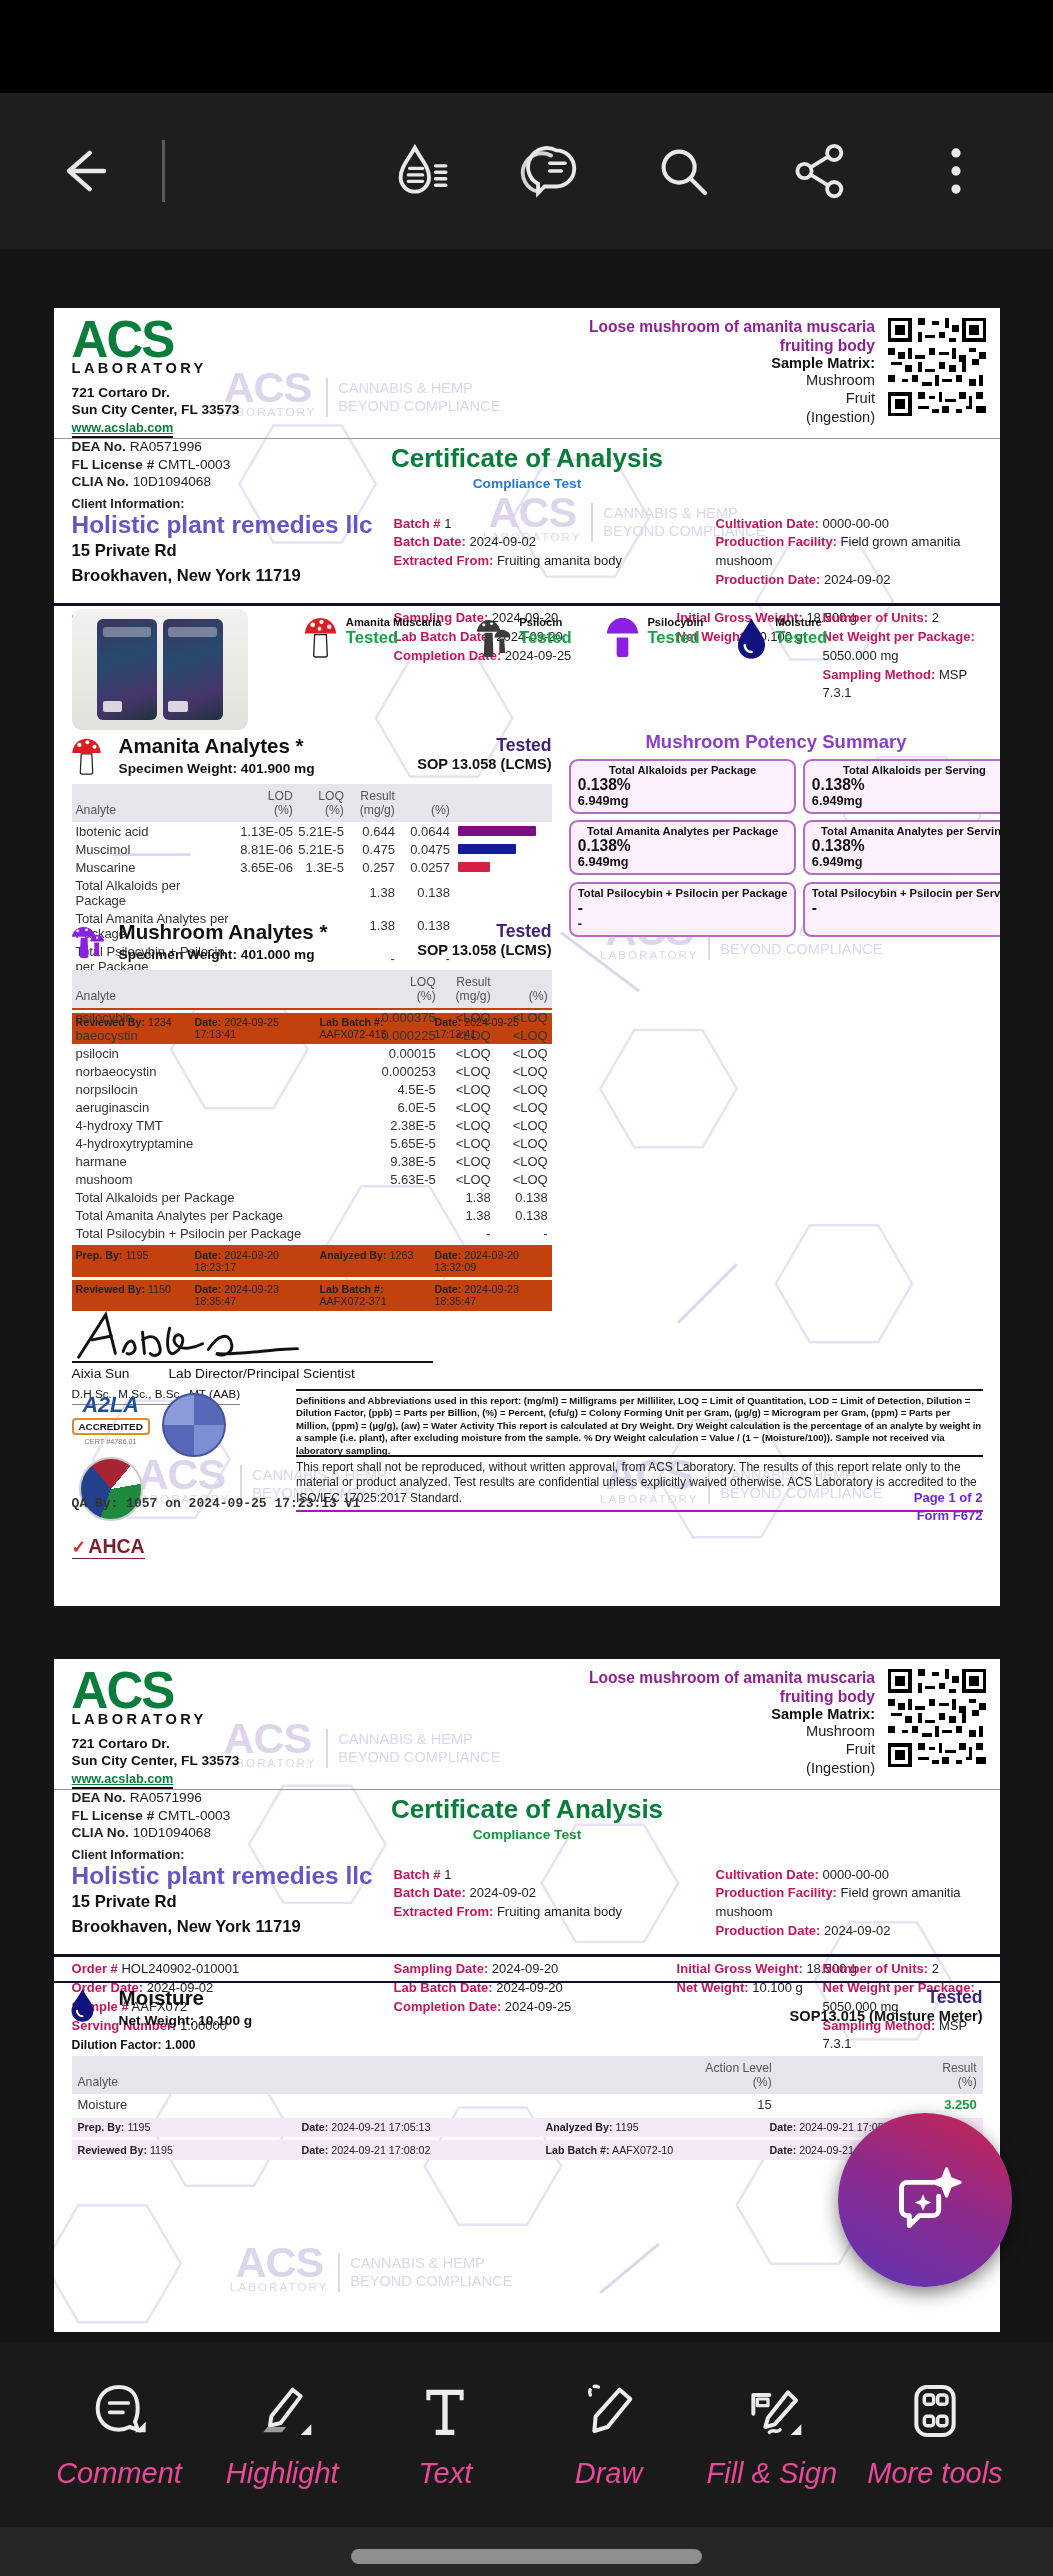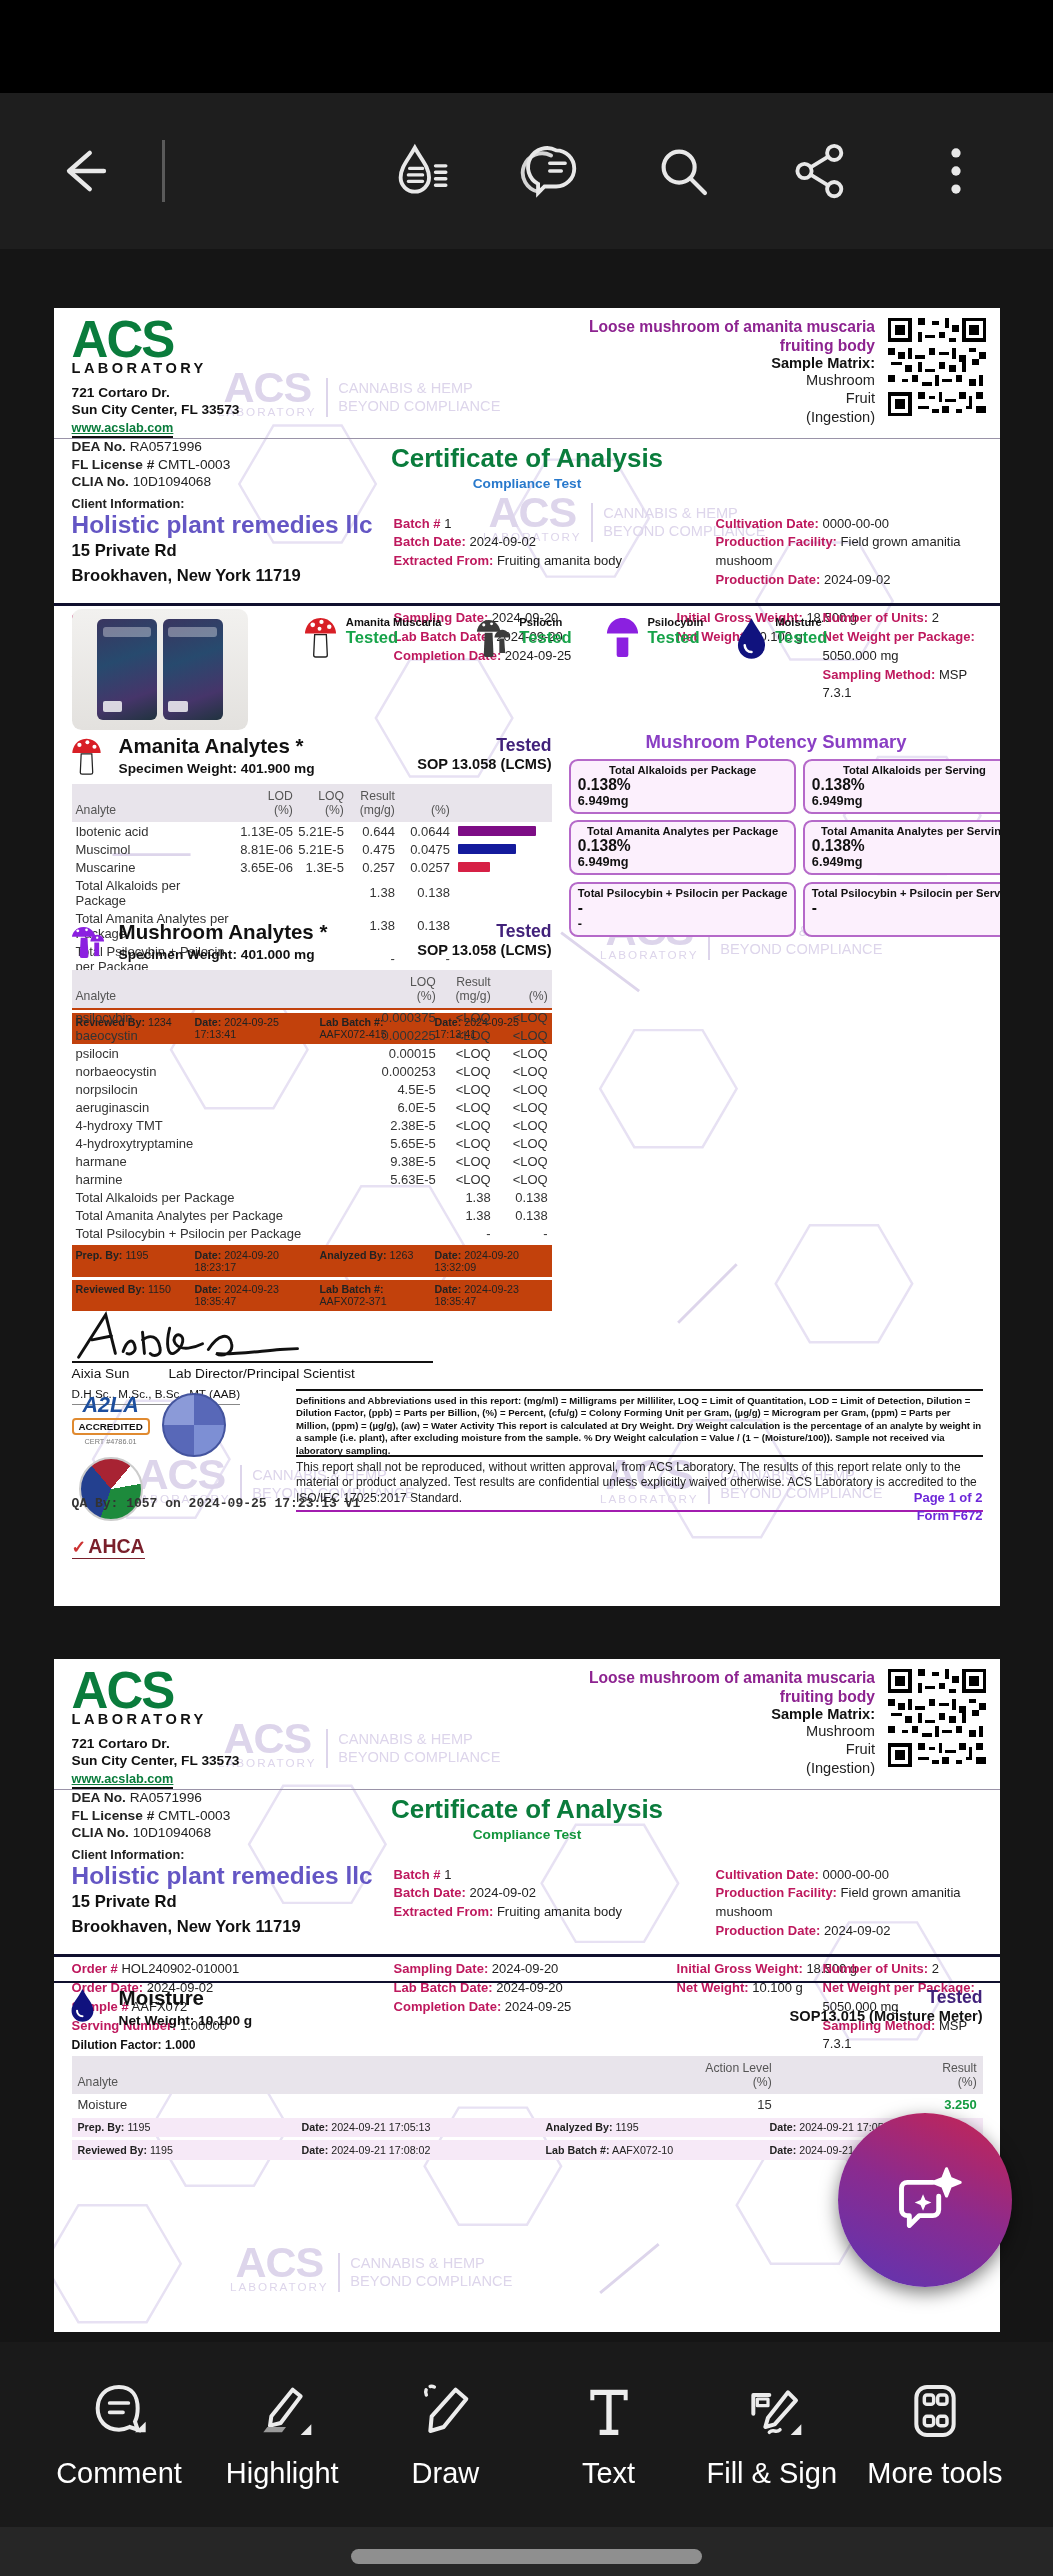--- a/index.html
+++ b/index.html
@@ -7,21 +7,21 @@
   svg{display:block;}
   b{font-weight:bold;}
   
   .status-bar{position:absolute;left:0;top:0;width:1054px;height:93px;background:#000;}
   .top-toolbar{position:absolute;left:0;top:93px;width:1054px;height:156px;background:#1e1e1e;}
   .tt-btn{position:absolute;top:29px;width:98px;height:98px;display:flex;align-items:center;justify-content:center;}
   .tt-divider{position:absolute;left:162px;top:47px;width:2.9px;height:62px;background:#5a5a5a;}
   .viewer{position:absolute;left:0;top:249px;width:1054px;height:2093px;background:#151515;overflow:hidden;}
   .bottom-toolbar{position:absolute;left:0;top:2342px;width:1054px;height:185px;background:#1a1a1a;display:flex;justify-content:space-between;align-items:center;padding:0 41px;box-sizing:border-box;}
   .bt-item{display:flex;flex-direction:column;align-items:center;gap:13.7px;width:156px;}
-  .bt-label{color:#ffffff;font-size:29px;white-space:nowrap;}
+  .bt-label{color:#ec4899;font-size:29px;white-space:nowrap;font-style:italic;}
   .nav-bar{position:absolute;left:0;top:2527px;width:1054px;height:49px;background:#262626;}
   .nav-pill{position:absolute;left:351px;top:21.5px;width:351px;height:15.6px;border-radius:7.8px;background:#8f8f8f;}
   .fab{position:absolute;left:838px;top:2113px;width:174px;height:174px;border-radius:50%;background:linear-gradient(205deg,#c22557 5%,#8a2b8f 50%,#5d35b4 100%);display:flex;align-items:center;justify-content:center;box-shadow:0 5.9px 17.6px rgba(0,0,0,.5);}
   
   .page{position:absolute;left:54px;width:946px;background:#fff;overflow:hidden;}
   .page1{top:59px;height:1298px;}
   .page2{top:1410px;height:673px;}
   .hexbg{position:absolute;left:0;top:0;width:100%;height:100%;pointer-events:none;}
   .wm{position:absolute;display:flex;align-items:flex-end;gap:9.8px;color:#ddd5eb;pointer-events:none;}
   .wm-left{text-align:center;line-height:.9;}
@@ -691,21 +691,21 @@
           <span class="tn mw2">&lt;LOQ</span>
           <span class="tn mw3">&lt;LOQ</span>
         </div>
       <div class="trow">
           <span class="ta">harmane</span>
           <span class="tn mw1">9.38E-5</span>
           <span class="tn mw2">&lt;LOQ</span>
           <span class="tn mw3">&lt;LOQ</span>
         </div>
       <div class="trow">
-          <span class="ta">harmine</span>
+          <span class="ta">mushoom</span>
           <span class="tn mw1">5.63E-5</span>
           <span class="tn mw2">&lt;LOQ</span>
           <span class="tn mw3">&lt;LOQ</span>
         </div>
       <div class="trow">
           <span class="ta">Total Alkaloids per Package</span>
           <span class="tn mw1"></span>
           <span class="tn mw2">1.38</span>
           <span class="tn mw3">0.138</span>
         </div>
@@ -1014,34 +1014,34 @@
       <svg width="64" height="64" viewBox="0 0 48 48" fill="none" stroke="#ececec" stroke-width="3" stroke-linecap="round" stroke-linejoin="round">
         <path d="M16 28 L32 8 L38 13 L23 33 L15 35 Z"></path>
         <path d="M13 36 h14 l-3 4 h-14 Z" fill="#9a9a9a" stroke="none"></path>
         <path d="M38 42 l8 0 l0 -8 Z" fill="#ececec" stroke="none"></path>
       </svg>
     </span>
     <span class="bt-label">Highlight</span>
   </div>
   <div class="bt-item">
     <span>
+      <svg width="64" height="64" viewBox="0 0 48 48" fill="#ececec">
+        <path d="M10 8 h28 v8 h-3 v-4 h-9 v26 h5 v4 h-14 v-4 h5 v-26 h-9 v4 h-3 Z"></path>
+      </svg>
+    </span>
+    <span class="bt-label">Text</span>
+  </div>
+  <div class="bt-item">
+    <span>
       <svg width="64" height="64" viewBox="0 0 48 48" fill="none" stroke="#ececec" stroke-width="3" stroke-linecap="round" stroke-linejoin="round">
         <path d="M14 28 L32 8 L40 15 L23 36 L13 39 Z"></path>
         <path d="M10 12 C8 8 12 4 16 6" stroke-dasharray="4 4" stroke-width="2.6"></path>
       </svg>
     </span>
     <span class="bt-label">Draw</span>
-  </div>
-  <div class="bt-item">
-    <span>
-      <svg width="64" height="64" viewBox="0 0 48 48" fill="#ececec">
-        <path d="M10 8 h28 v8 h-3 v-4 h-9 v26 h5 v4 h-14 v-4 h5 v-26 h-9 v4 h-3 Z"></path>
-      </svg>
-    </span>
-    <span class="bt-label">Text</span>
   </div>
   <div class="bt-item">
     <span>
       <svg width="64" height="64" viewBox="0 0 48 48" fill="none" stroke="#ececec" stroke-width="3" stroke-linecap="round" stroke-linejoin="round">
         <path d="M22 12 H10 v14"></path>
         <path d="M13 15 h8 v5 h-8 Z" stroke-width="2.4"></path>
         <path d="M36 10 L42 16 L26 34 L19 36 L21 29 Z"></path>
         <path d="M22 40 c3 -3 5 1 8 -2" stroke-width="2.6"></path>
         <path d="M38 42 l8 0 l0 -8 Z" fill="#ececec" stroke="none"></path>
       </svg>

